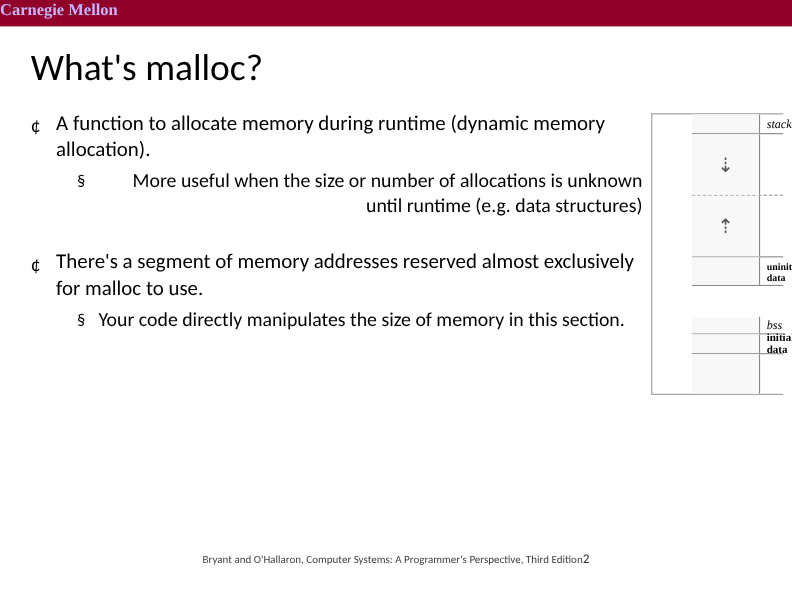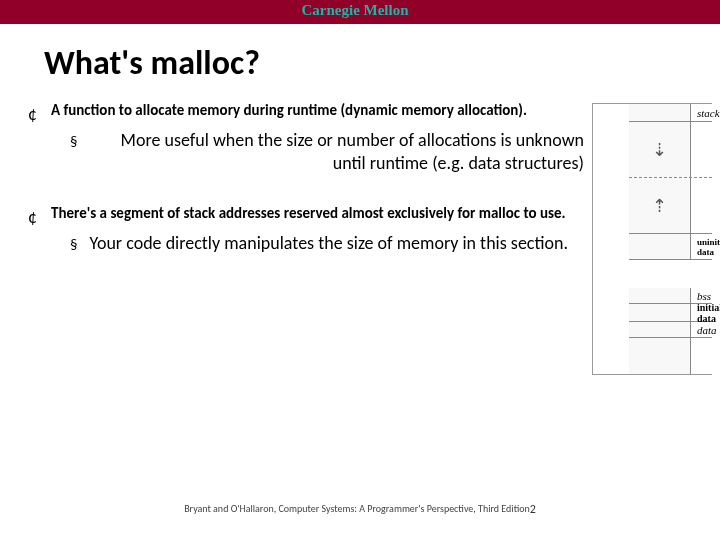--- a/index.html
+++ b/index.html
@@ -7,55 +7,54 @@
     width: 720px;
     height: 540px;
     font-family: Calibri, Arial, sans-serif;
     background: #fff;
     position: relative;
     overflow: hidden;
   }
   .topbar {
     height: 24px;
     background: #900028;
-    color: #14b8a6;
-    text-align: center;
+    color: #c4b5fd;
+    text-align: left;
     padding: 2px 10px 0 0;
     font-family: "Times New Roman", serif;
     font-weight: bold;
     font-size: 15px;
   }
   .title {
     font-size: 34px;
-    font-weight: bold;
+    font-weight: normal;
     color: #000;
-    padding: 18px 0 18px 44px;
+    padding: 18px 0 18px 28px;
   }
   .content {
     display: flex;
     padding: 0 8px 0 20px;
   }
   .text-col { flex: 1; padding-right: 8px; }
   .bullet-block { margin-bottom: 28px; }
   .l1 {
     display: flex;
     align-items: flex-start;
     margin-bottom: 4px;
   }
   .l1 .bicon {
     font-size: 18px;
     color: #000;
     margin: 2px 14px 0 8px;
     flex-shrink: 0;
   }
   .l1 .btext {
-    font-size: 15px;
-    font-weight: bold;
+    font-size: 19px;
+    font-weight: normal;
     line-height: 1.25;
-    text-align: center;
   }
   .l2 {
     display: flex;
     align-items: flex-start;
     margin: 4px 0 0 50px;
   }
   .l2 .bicon {
     font-size: 15px;
     color: #000;
     margin: 3px 12px 0 0;
@@ -138,21 +137,21 @@
       </div>
       <div class="l2">
         <span class="bicon">§</span>
         <span class="btext">More useful when the size or number of allocations is unknown until runtime (e.g. data structures)</span>
       </div>
     </div>
 
     <div class="bullet-block">
       <div class="l1">
         <span class="bicon">¢</span>
-        <span class="btext">There's a segment of stack addresses reserved almost exclusively for malloc to use.</span>
+        <span class="btext">There's a segment of memory addresses reserved almost exclusively for malloc to use.</span>
       </div>
       <div class="l2">
         <span class="bicon">§</span>
         <span class="btext">Your code directly manipulates the size of memory in this section.</span>
       </div>
     </div>
 
   </div>
 
   <div class="diagram">
@@ -177,24 +176,20 @@
         <div class="lbl" style="font-size:9px;"><span class="bold">uninitialized data</span></div>
     </div>
     <div class="seg" style="height:16px;margin-top:28px;">
       <div class="box"></div>
         <div class="lbl">bss</div>
     </div>
     <div class="seg nolabel" style="height:18px;">
       <div class="box"></div>
         <div class="lbl" style="font-size:10px;"><span class="bold">initialized data</span></div>
     </div>
-    <div class="seg" style="height:16px;">
-      <div class="box"></div>
-        <div class="lbl">data</div>
-    </div>
     <div class="seg" style="height:36px;">
       <div class="box"></div>
         <div class="lbl">text</div>
     </div>
   </div>
 </div>
 
 <div class="footer">
   <span>Bryant and O'Hallaron, Computer Systems: A Programmer's Perspective, Third Edition</span>
   <span class="pg">2</span>

